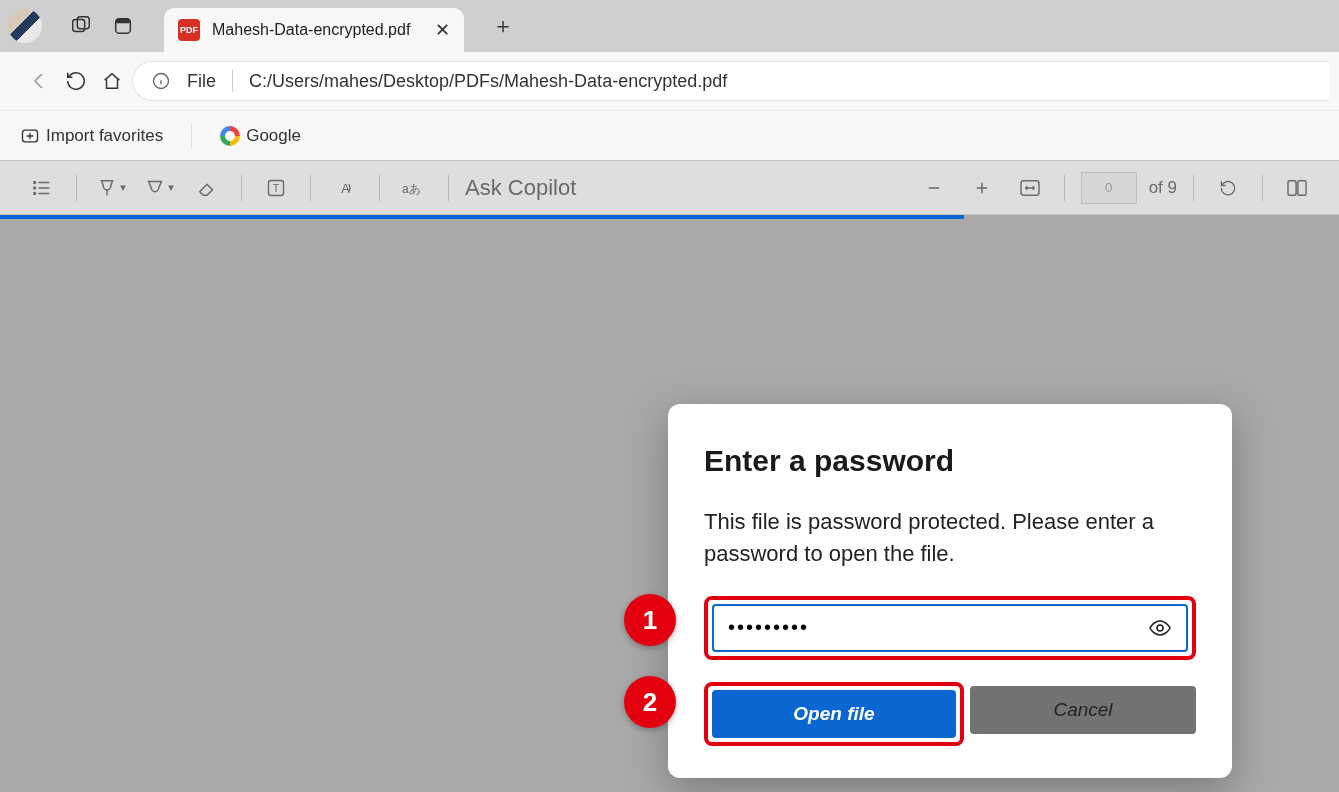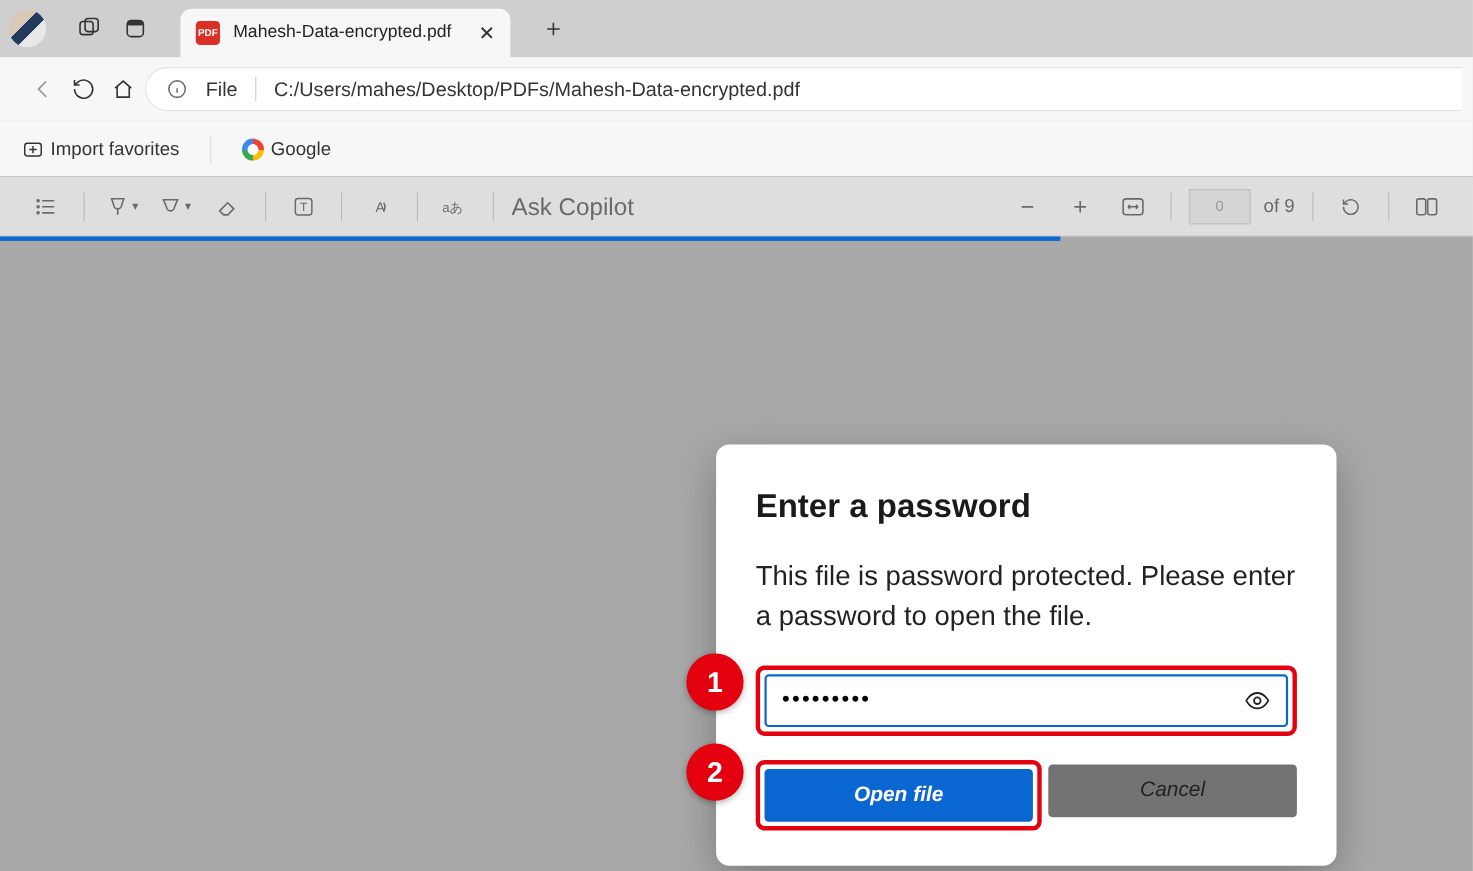--- a/index.html
+++ b/index.html
@@ -85,27 +85,27 @@
   .chev{font-size:11px;margin-left:2px;}
   .page-in{width:56px;height:32px;background:#d6d6d6;border:1px solid #bdbdbd;text-align:center;color:#999;}
   .pdfbar .spacer{flex:1}
 
   
   .viewer { position:relative; height: calc(792px - 52px - 58px - 50px - 55px); background:#a9a9a9;}
   .progress { position:absolute;top:0;left:0;height:4px;width:72%;background:#0a66d1;}
 
   
   .dialog {
-    position:absolute; left:651px; top:404px; width:564px;
+    position:absolute; left:668px; top:404px; width:564px;
     background:#fff;border-radius:12px;
     box-shadow:0 12px 40px rgba(0,0,0,.28);
     padding:40px 36px 32px;
   }
   .dlg-title{font-size:30px;font-weight:600;color:#1a1a1a;margin-bottom:28px;}
-  .dlg-body{font-size:25px;color:#222;line-height:1.45;margin-bottom:26px;}
+  .dlg-body{font-size:22px;color:#222;line-height:1.45;margin-bottom:26px;}
   .pw-wrap{position:relative;border:4px solid #e3000f;border-radius:8px;padding:4px;margin-bottom:22px;}
   .pw-inner{display:flex;align-items:center;border:2px solid #0a66d1;border-radius:4px;height:48px;padding:0 14px;}
   .pw-input{flex:1;border:none;outline:none;font-size:20px;letter-spacing:2px;}
   .pw-eye{color:#333;}
   .btn-wrap{display:flex;gap:6px;align-items:stretch;}
   .open-outline{border:4px solid #e3000f;border-radius:8px;padding:4px;flex:0 0 auto;}
   .btn{height:48px;border:none;font-size:19px;cursor:pointer;font-style:italic;}
   .btn.primary{width:244px;background:#0a66d1;color:#fff;font-weight:600;border-radius:4px;}
   .btn.secondary{flex:1;background:#737373;color:#222;border-radius:4px;margin-top:4px;margin-bottom:4px;}
 

